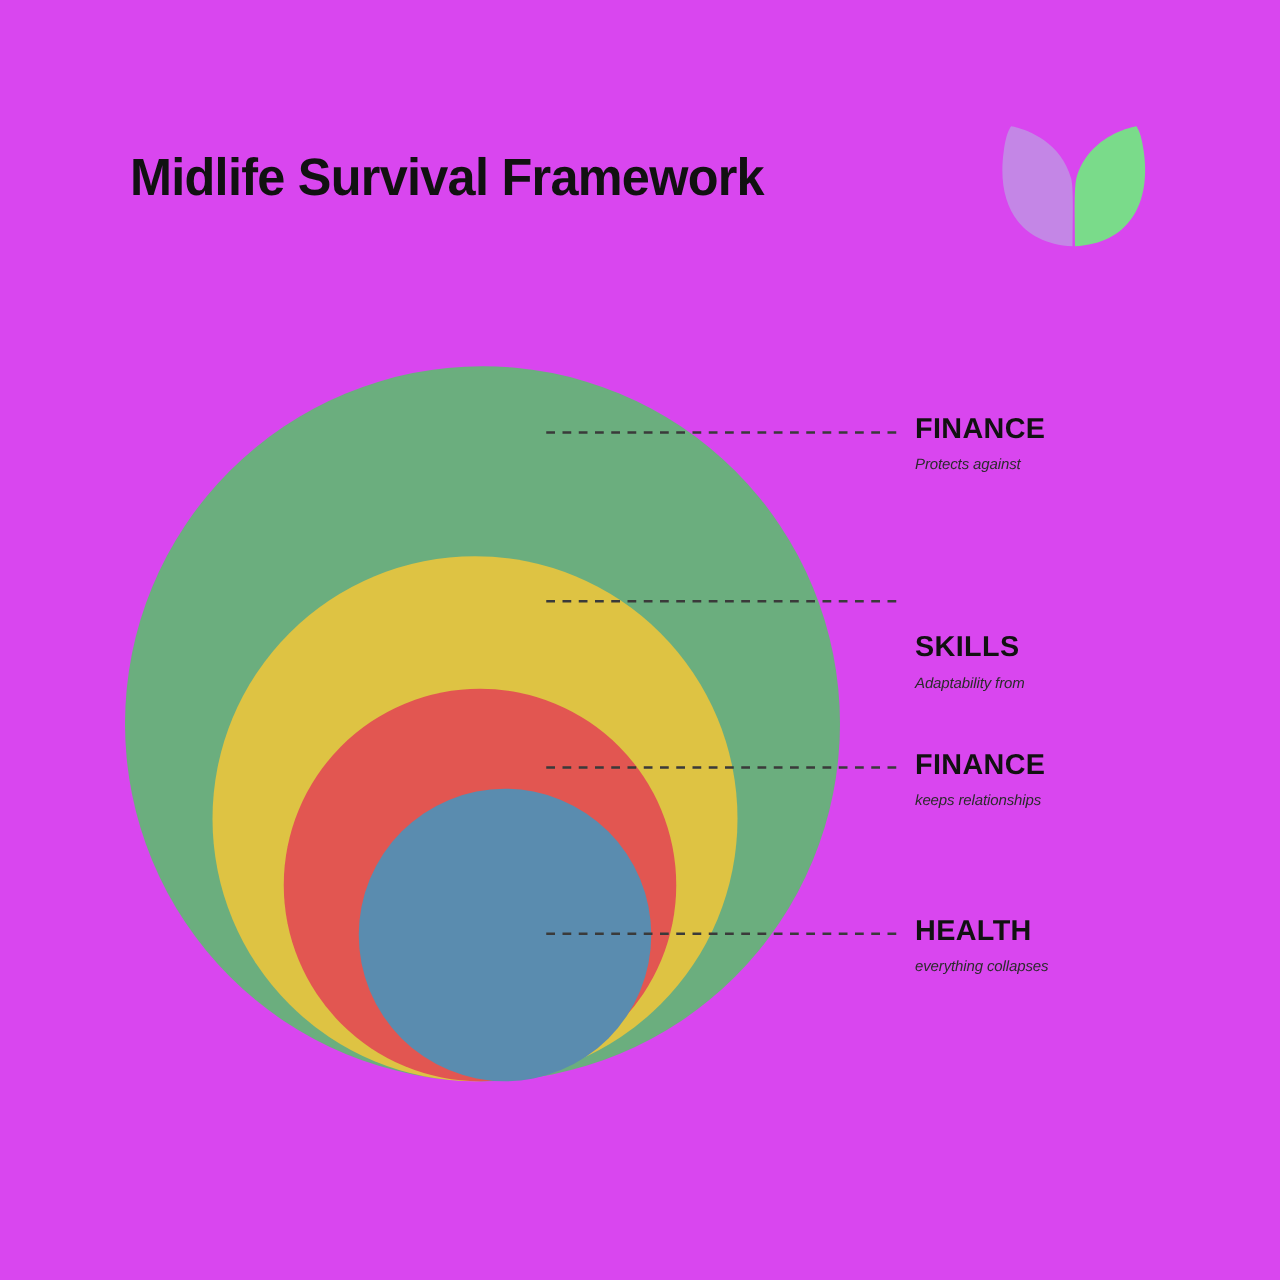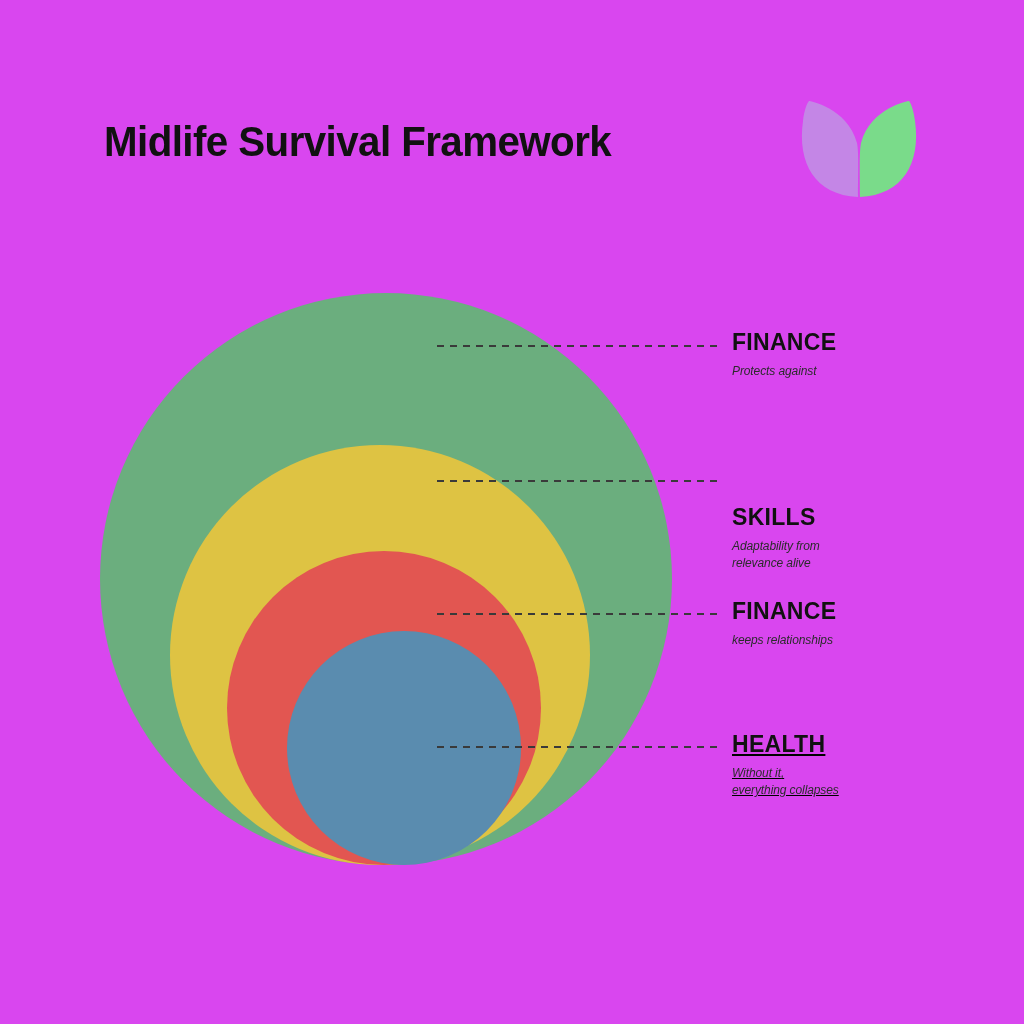--- a/index.html
+++ b/index.html
@@ -110,31 +110,29 @@
       <div class="legend-entry" style="top: 330px;">
         <div class="legend-title">FINANCE</div>
         <div class="legend-desc">
           <span>Protects against</span>
         </div>
       </div>
       <div class="legend-entry" style="top: 465px; margin-top: 40px;">
         <div class="legend-title">SKILLS</div>
         <div class="legend-desc">
           <span>Adaptability from</span>
-          <span>relevance alive</span>
         </div>
       </div>
       <div class="legend-entry" style="top: 599px;">
         <div class="legend-title">FINANCE</div>
         <div class="legend-desc">
           <span>keeps relationships</span>
         </div>
       </div>
-      <div class="legend-entry" style="top: 732px; text-decoration: underline;">
+      <div class="legend-entry" style="top: 732px;">
         <div class="legend-title">HEALTH</div>
         <div class="legend-desc">
-          <span>Without it,</span>
           <span>everything collapses</span>
         </div>
       </div>
     </div>
 
 </div>
 
 </body></html>

